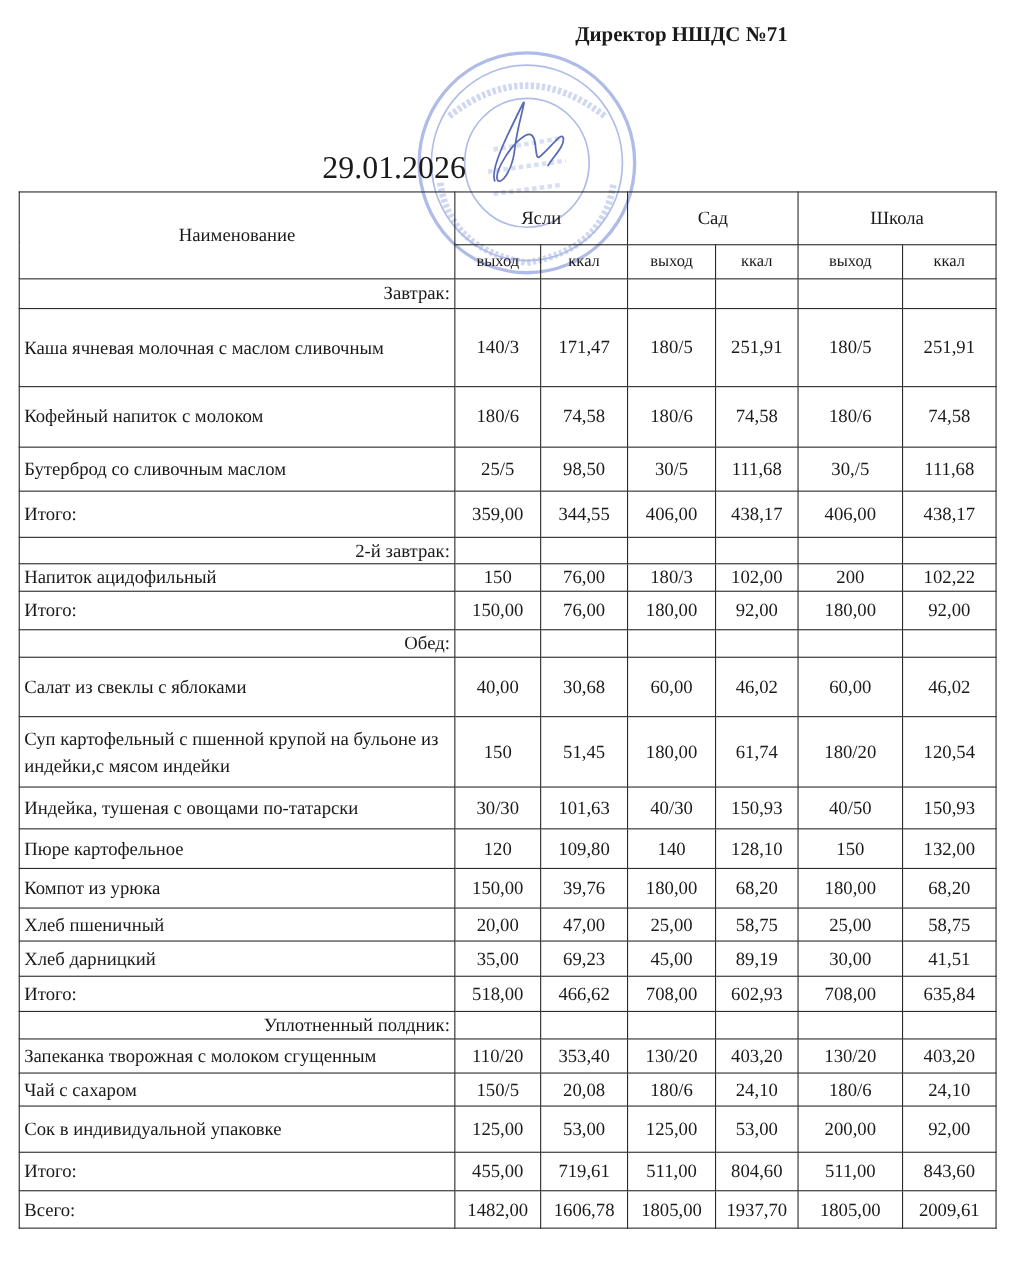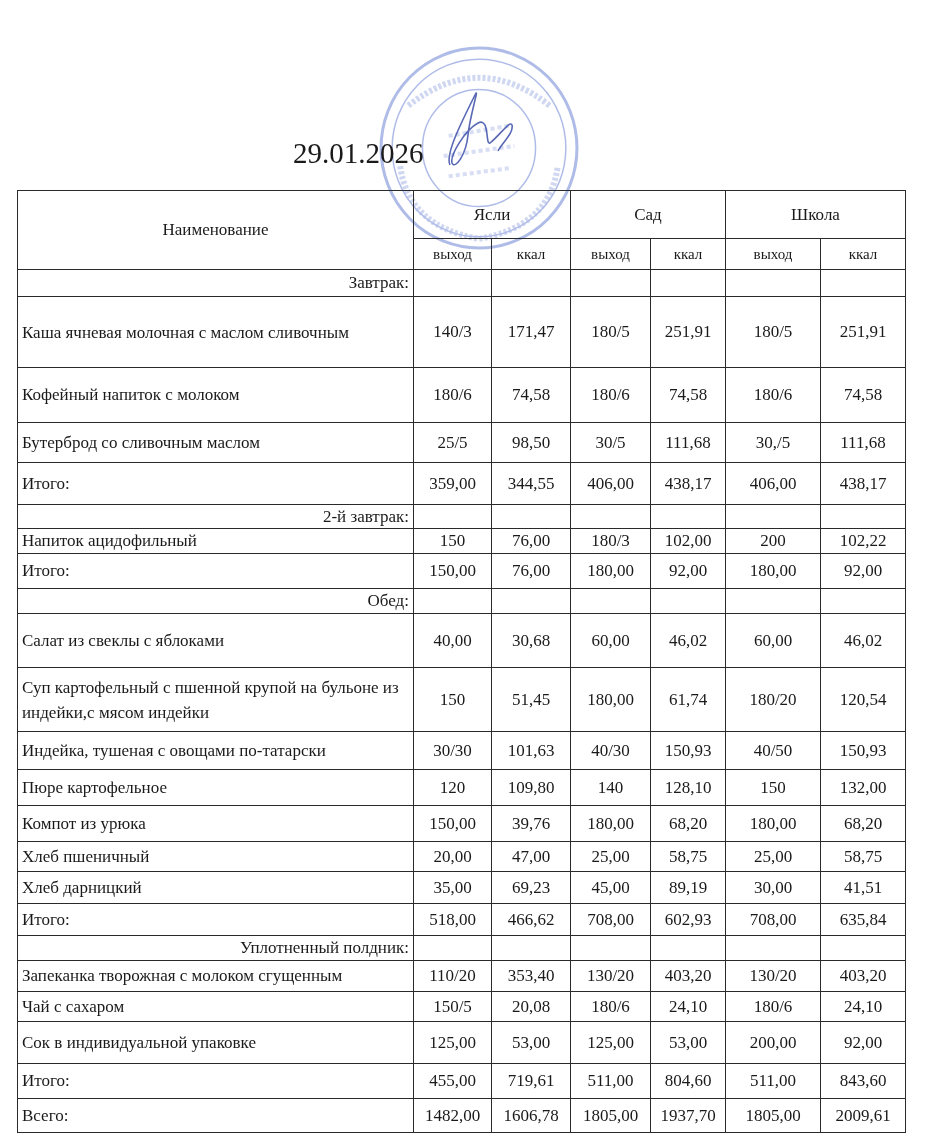--- a/index.html
+++ b/index.html
@@ -7,21 +7,21 @@
          font-family:"Liberation Serif","DejaVu Serif",serif; color:#1a1a1a; }
   .approval { position:absolute; right:217px; top:18px; text-align:right;
               font-weight:bold; font-size:19px; line-height:28px; z-index:3; }
   .approval .line { white-space:nowrap; }
   .approval .sig-line { display:inline-block; width:142px; border-bottom:1.5px solid #222;
                         height:20px; vertical-align:baseline; margin-right:2px; }
   .date { position:absolute; left:293px; top:137px; font-size:29px; z-index:3; }
   .stamp { position:absolute; left:378px; top:45px; width:202px; height:206px; z-index:1;
            border-radius:50%; opacity:0.55; }
   .signature { position:absolute; left:440px; top:85px; z-index:2; }
-  table.menu { position:absolute; left:17px; top:190px; border-collapse:collapse;
+  table.menu { position:absolute; left:17px; top:174px; border-collapse:collapse;
                z-index:2; table-layout:fixed; font-size:17px; }
   table.menu td, table.menu th { border:1.4px solid #2a2a2a; padding:0 4px;
                font-weight:normal; background:transparent; }
   .c-name { width:385px; text-align:left; }
   .num { text-align:center; }
   .hdr { text-align:center; font-size:17px; }
   .sub { text-align:center; font-size:15px; }
   .section { text-align:right; font-weight:normal; }
   .total td { font-weight:bold; }
   .name2 { line-height:25px; }
@@ -38,20 +38,21 @@
     <path d="M22 120 Q30 180 100 192 Q170 180 178 120" stroke-width="6" stroke-dasharray="3 2" opacity="0.6"></path>
     <path d="M70 90 L130 80 M65 110 L135 100 M70 130 L130 122" stroke-width="4" stroke-dasharray="4 3" opacity="0.5"></path>
   </g>
 </svg>
 
 <svg class="signature" width="100" height="90" viewBox="0 0 100 90">
   <path d="M10 80 C 5 70, 20 40, 35 10 C 40 0, 30 30, 28 50 C 26 70, 15 85, 12 78 C 10 70, 25 45, 38 38 C 50 32, 45 60, 50 58 C 60 50, 70 35, 72 40 C 74 48, 62 58, 58 66" fill="none" stroke="#3d4fa8" stroke-width="1.6" opacity="0.85"></path>
 </svg>
 
 <div class="approval">
+  <div class="line">Директор  НШДС №71</div>
 </div>
 
 <div class="date">29.01.2026</div>
 
 <table class="menu">
   <colgroup>
     <col style="width:396px">
       <col style="width:78px">
       <col style="width:79px">
       <col style="width:80px">

